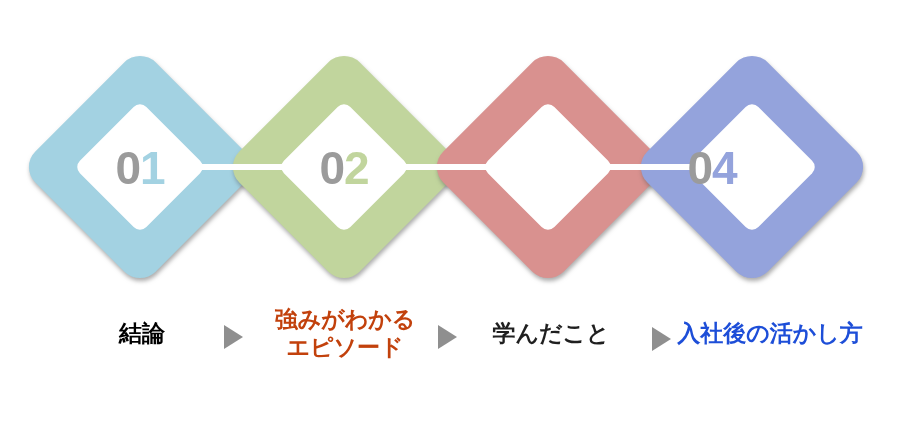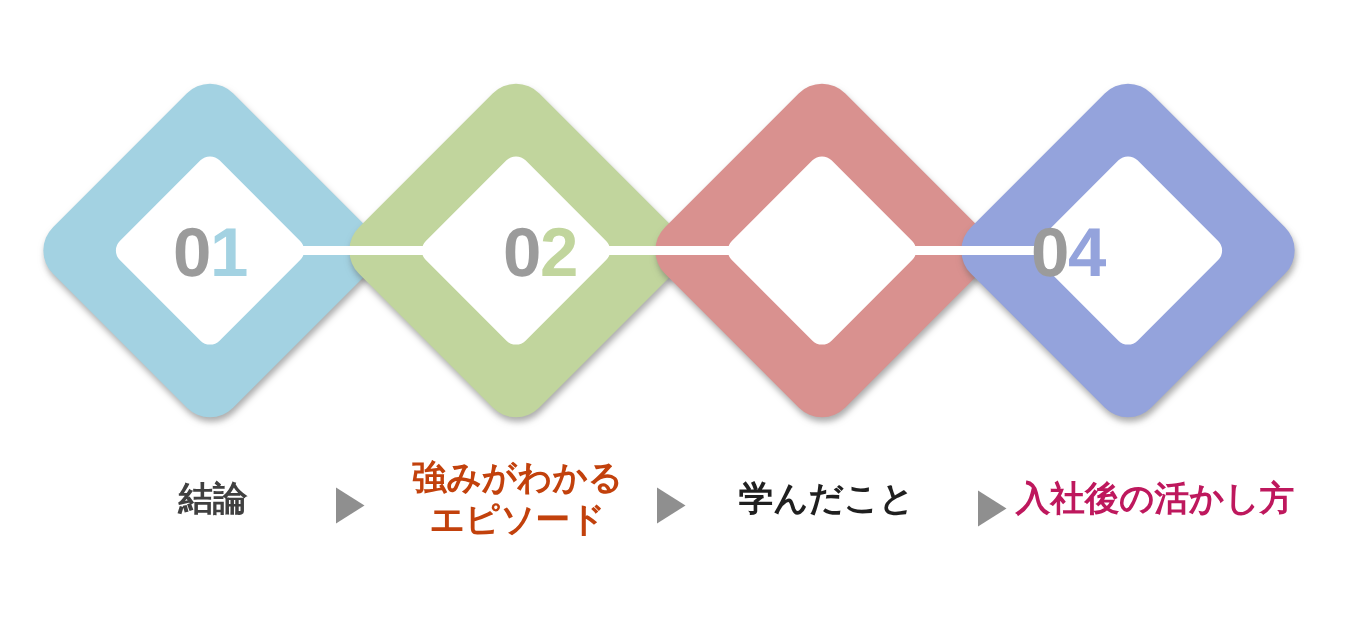--- a/index.html
+++ b/index.html
@@ -61,35 +61,35 @@
   <div class="diamond-wrap" style="left:667px;z-index:4">
     <div class="diamond-outer" style="background: rgb(148, 163, 220);"></div>
     <div class="diamond-inner"></div>
   </div>
 
   <div class="gap-strip" style="left:140px"></div>
   <div class="gap-strip" style="left:344px"></div>
   <div class="gap-strip" style="left:548px"></div>
 
   <div class="step-number" style="left:80px"><span style="color: rgb(155, 155, 155);">0</span><span style="color: rgb(163, 210, 226);">1</span></div>
-  <div class="step-number" style="left:300px"><span style="color: rgb(155, 155, 155);">0</span><span style="color: rgb(193, 213, 157);">2</span></div>
+  <div class="step-number" style="left:284px"><span style="color: rgb(155, 155, 155);">0</span><span style="color: rgb(193, 213, 157);">2</span></div>
   <div class="step-number" style="left:652px"><span style="color: rgb(155, 155, 155);">0</span><span style="color: rgb(148, 163, 220);">4</span></div>
 
-  <div class="step-label" style="left: 32px; color: #404040;">
+  <div class="step-label" style="left: 32px; color: #000000;">
     <div class="label-line">結論</div>
     <div class="label-line"></div>
   </div>
   <div class="step-label" style="left: 235px; color: #c2410c;">
     <div class="label-line">強みがわかる</div>
     <div class="label-line">エピソード</div>
   </div>
   <div class="step-label" style="left: 441px; color: rgb(31, 31, 31); gap: 46px;">
     <div class="label-line">学んだこと</div>
   </div>
-  <div class="step-label" style="left: 660px; color: #be185d;">
+  <div class="step-label" style="left: 660px; color: #1d4ed8;">
     <div class="label-line">入社後の活かし方</div>
     <div class="label-line"></div>
   </div>
 
   <div class="arrow" style="left: 224px; top: 325px; color: rgb(143, 143, 143);"></div>
   <div class="arrow" style="left: 438px; top: 325px; color: rgb(143, 143, 143);"></div>
   <div class="arrow" style="left: 652px; top: 327px; color: rgb(143, 143, 143);"></div>
 
 </div>
 

